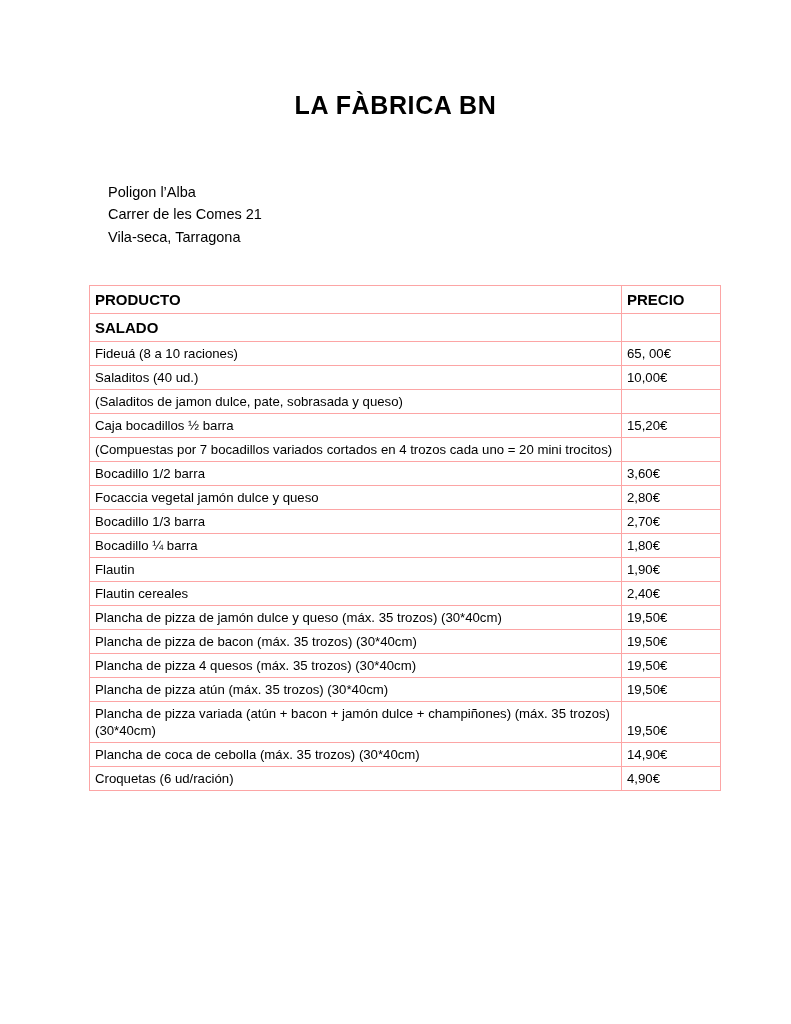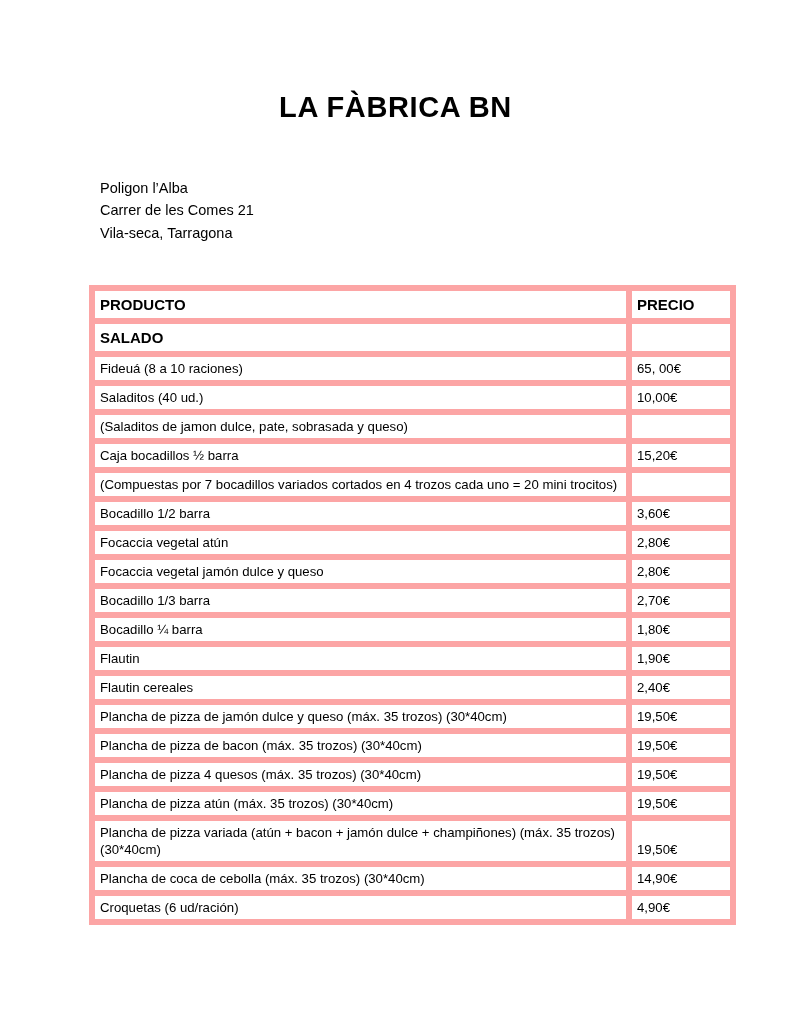--- a/index.html
+++ b/index.html
@@ -22,31 +22,31 @@
     height: 1024px;
     box-sizing: border-box;
     padding: 0;
     background: #ffffff;
     position: relative;
   }
 
   
   .doc-title {
     text-align: center;
-    font-size: 29px;
+    font-size: 25px;
     font-weight: bold;
     letter-spacing: 0.6px;
     margin: 0;
     padding-top: 92px;
     line-height: 1.1;
   }
 
   
   .address-block {
-    margin: 8px;
+    margin: 16px;
     padding-left: 92px;
     padding-top: 45px;
     font-size: 14.5px;
     line-height: 22.5px;
   }
   .address-line {
     display: block;
     white-space: pre;
   }
 
@@ -57,21 +57,21 @@
     top: 285px;
     width: 610px;
   }
   table.price-table {
     border-collapse: collapse;
     width: 610px;
     table-layout: fixed;
     font-size: 13.2px;
   }
   table.price-table td {
-    border: 6px solid #fca5a5;
+    border: 1px solid #fca5a5;
     padding: 3px 5px 3px 5px;
     vertical-align: top;
     line-height: 17px;
   }
   table.price-table td.col-product {
     width: 521px;
   }
   table.price-table td.col-price {
     width: 88px;
     white-space: nowrap;
@@ -133,24 +133,20 @@
           </tr>
           <tr class="tall-row">
             <td class="col-product">(Compuestas por 7 bocadillos variados cortados en 4 trozos cada uno = 20 mini trocitos)</td>
             <td class="col-price empty-cell"></td>
           </tr>
           <tr>
             <td class="col-product">Bocadillo 1/2 barra</td>
             <td class="col-price">3,60€</td>
           </tr>
           <tr>
-            <td class="col-product">Focaccia vegetal atún</td>
-            <td class="col-price">2,80€</td>
-          </tr>
-          <tr>
             <td class="col-product">Focaccia vegetal jamón dulce y queso</td>
             <td class="col-price">2,80€</td>
           </tr>
           <tr>
             <td class="col-product">Bocadillo 1/3 barra</td>
             <td class="col-price">2,70€</td>
           </tr>
           <tr>
             <td class="col-product">Bocadillo ¼ barra</td>
             <td class="col-price">1,80€</td>

